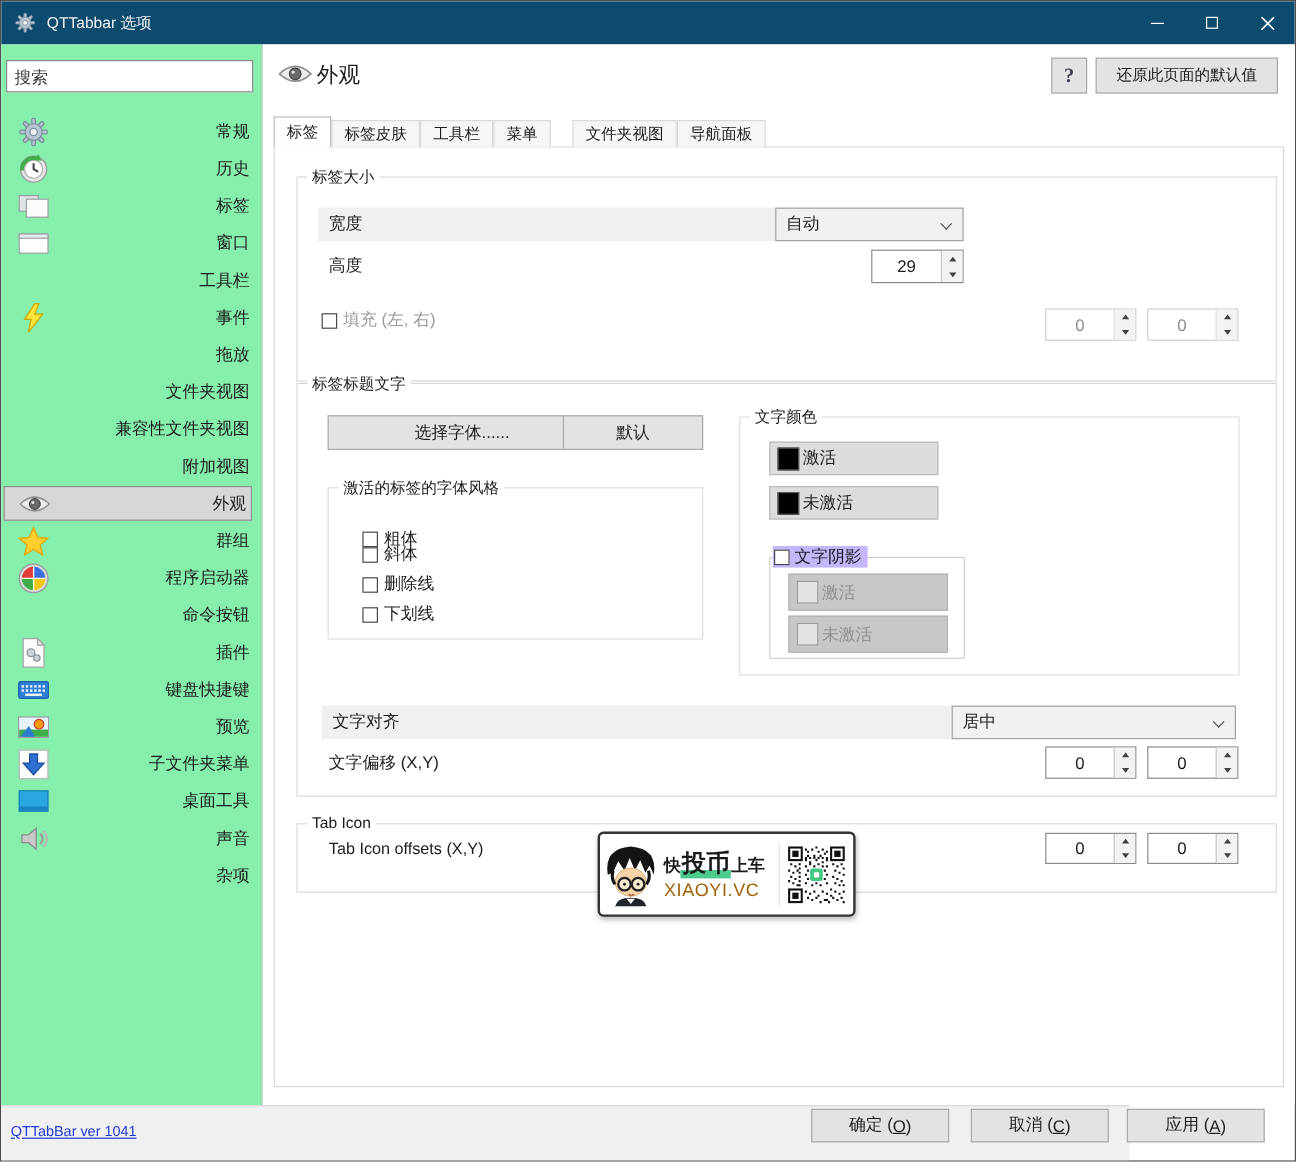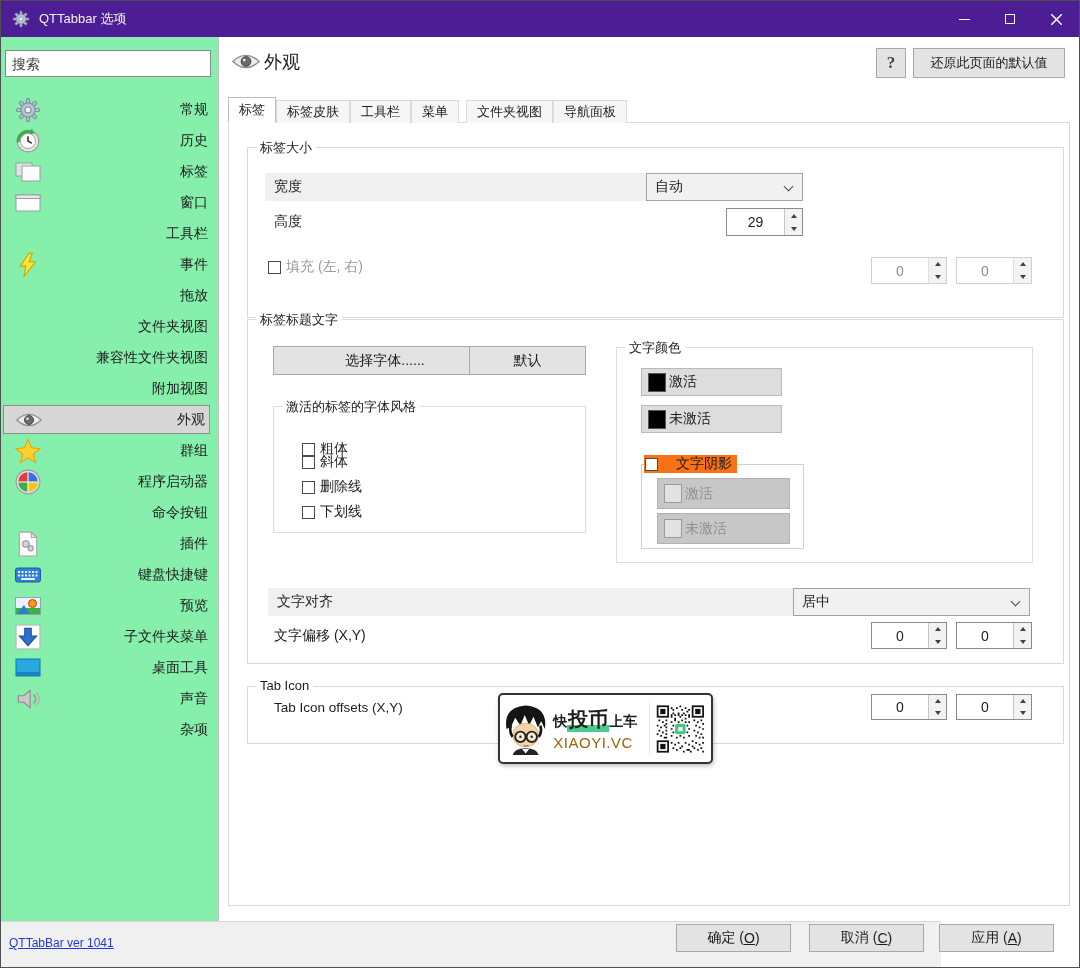--- a/index.html
+++ b/index.html
@@ -1,21 +1,21 @@
 <!DOCTYPE html>
 <html><head>
 <meta charset="utf-8">
 <style>
   * { margin:0; padding:0; box-sizing:border-box; }
   html,body { background:#9a9a9a; }
   body { font-family:"Liberation Sans","DejaVu Sans",sans-serif; }
   .window { position:relative; width:1080px; height:968px; background:#fff; border:1px solid #4f4f4f; overflow:hidden; color:#1c1c1c; }
 
   
-  .titlebar { position:absolute; top:0; left:0; right:0; height:36px; background:#4c1d95; display:flex; align-items:center; }
+  .titlebar { position:absolute; top:0; left:0; right:0; height:36px; background:#0c4a6e; display:flex; align-items:center; }
   .titlebar .app-icon { margin-left:11px; width:18px; height:18px; }
   .titlebar .title { color:#f2f2f2; font-size:13px; margin-left:9px; }
   .win-controls { position:absolute; right:0; top:0; height:36px; display:flex; }
   .win-btn { width:46px; height:36px; display:flex; align-items:center; justify-content:center; }
   .glyph-min { width:11px; height:1px; background:#fff; display:block; }
   .glyph-max { width:10px; height:10px; border:1px solid #fff; display:block; }
 
   
   .sidebar { position:absolute; top:36px; left:0; width:218px; height:884px; background:#86efac; border-right:1px solid #c3c3c3; }
   .search-input { position:absolute; top:13px; left:4px; width:206px; height:27px; border:1px solid #8a8a8a; background:#fff; font-size:14px; padding:0 6px; font-family:inherit; color:#222; }
@@ -31,21 +31,21 @@
   .main { position:absolute; top:36px; left:218px; width:862px; height:884px; background:#fff; }
   .page-eye { position:absolute; left:13px; top:16px; }
   .page-title { position:absolute; left:45px; top:13px; font-size:18px; }
   .btn { background:#e3e3e3; border:1px solid #a9a9a9; display:flex; align-items:center; justify-content:center; font-size:13px; color:#1c1c1c; }
   .help-btn { position:absolute; left:657px; top:11px; width:30px; height:30px; font-family:"Liberation Serif",serif; font-weight:bold; font-size:17px; color:#3f3f52; }
   .reset-btn { position:absolute; left:694px; top:11px; width:152px; height:30px; }
 
   .tabstrip { position:absolute; left:9px; top:60px; height:26px; display:flex; align-items:flex-end; z-index:3; }
   .tab { font-size:13px; padding:0 10px; background:#f6f6f6; border:1px solid #dadada; border-bottom:none; height:23px; line-height:22px; white-space:nowrap; }
   .tab.active { background:#fff; border:1px solid #bcbcbc; border-bottom:1px solid #fff; height:26px; line-height:24px; position:relative; z-index:4; }
-  .tab.gap-after { margin-right:7px;font-family:Liberation Serif, serif; }
+  .tab.gap-after { margin-right:18px;font-family:Liberation Serif, serif; }
 
   .tabpage { position:absolute; left:9px; top:85px; width:842px; height:784px; border:1px solid #d9d9d9; background:#fff; }
 
   .group { position:absolute; border:1px solid #d9d9d9; }
   .gtitle { position:absolute; top:-9px; left:8px; background:#fff; padding:0 4px; font-size:13px; white-space:nowrap; }
 
   .striperow { position:absolute; background:#f0f0f0; display:flex; align-items:center; padding-left:9px; font-size:14px; }
   .plainlabel { position:absolute; font-size:14px; display:flex; align-items:center; }
 
   .combo { position:absolute; background:#f1f1f1; border:1px solid #a3a3a3; font-size:14px; display:flex; align-items:center; padding-left:8px; }
@@ -63,21 +63,21 @@
 
   .cb { width:13px; height:13px; border:1px solid #4a4a4a; background:#fff; display:inline-block; flex:none; }
   .cbrow { position:absolute; display:flex; align-items:center; gap:5px; font-size:14px; }
   .disabled-text { color:#9b9b9b; }
 
   .colorbtn { position:absolute; background:#ddd; border:1px solid #b9b9b9; display:flex; align-items:center; gap:3px; padding-left:6px; font-size:14px; }
   .swatch { width:18px; height:19px; background:#000; border:1px solid #555; flex:none; }
   .colorbtn.shadowbtn { background:#c7c7c7; border-color:#b2b2b2; color:#909090; }
   .colorbtn.shadowbtn .swatch { background:#e2e2e2; border-color:#9b9b9b; }
   .shadow-group { position:absolute; border:1px solid #cfcfcf; }
-  .shadow-glabel { position:absolute; top:-10px; left:2px; background:#f97316; display:flex; align-items:center; gap:18px; padding:0 5px 0 1px; font-size:14px; }
+  .shadow-glabel { position:absolute; top:-10px; left:2px; background:#c4b5fd; display:flex; align-items:center; gap:4px; padding:0 5px 0 1px; font-size:14px; }
 
   
   .footer { position:absolute; left:0; top:920px; width:940px; height:46px; background:#f0f0f0; border-top:1px solid #d7d7d7; }
   .ver-link { position:absolute; left:8px; top:14px; font-size:12px; color:#2238d4; text-decoration:underline; cursor:pointer; }
   .f-btn { position:absolute; top:2px; width:115px; height:28px; font-size:14px; }
   .u { text-decoration:underline; }
 
   
   .watermark { position:absolute; left:497px; top:692px; width:215px; height:71px; background:#fff; border:2px solid #333; border-radius:5px; display:flex; align-items:center; padding:3px 5px 3px 3px; z-index:50; box-shadow:1px 2px 4px rgba(0,0,0,.25); }
   .wm-text { margin-left:5px; width:94px; flex:none; }

